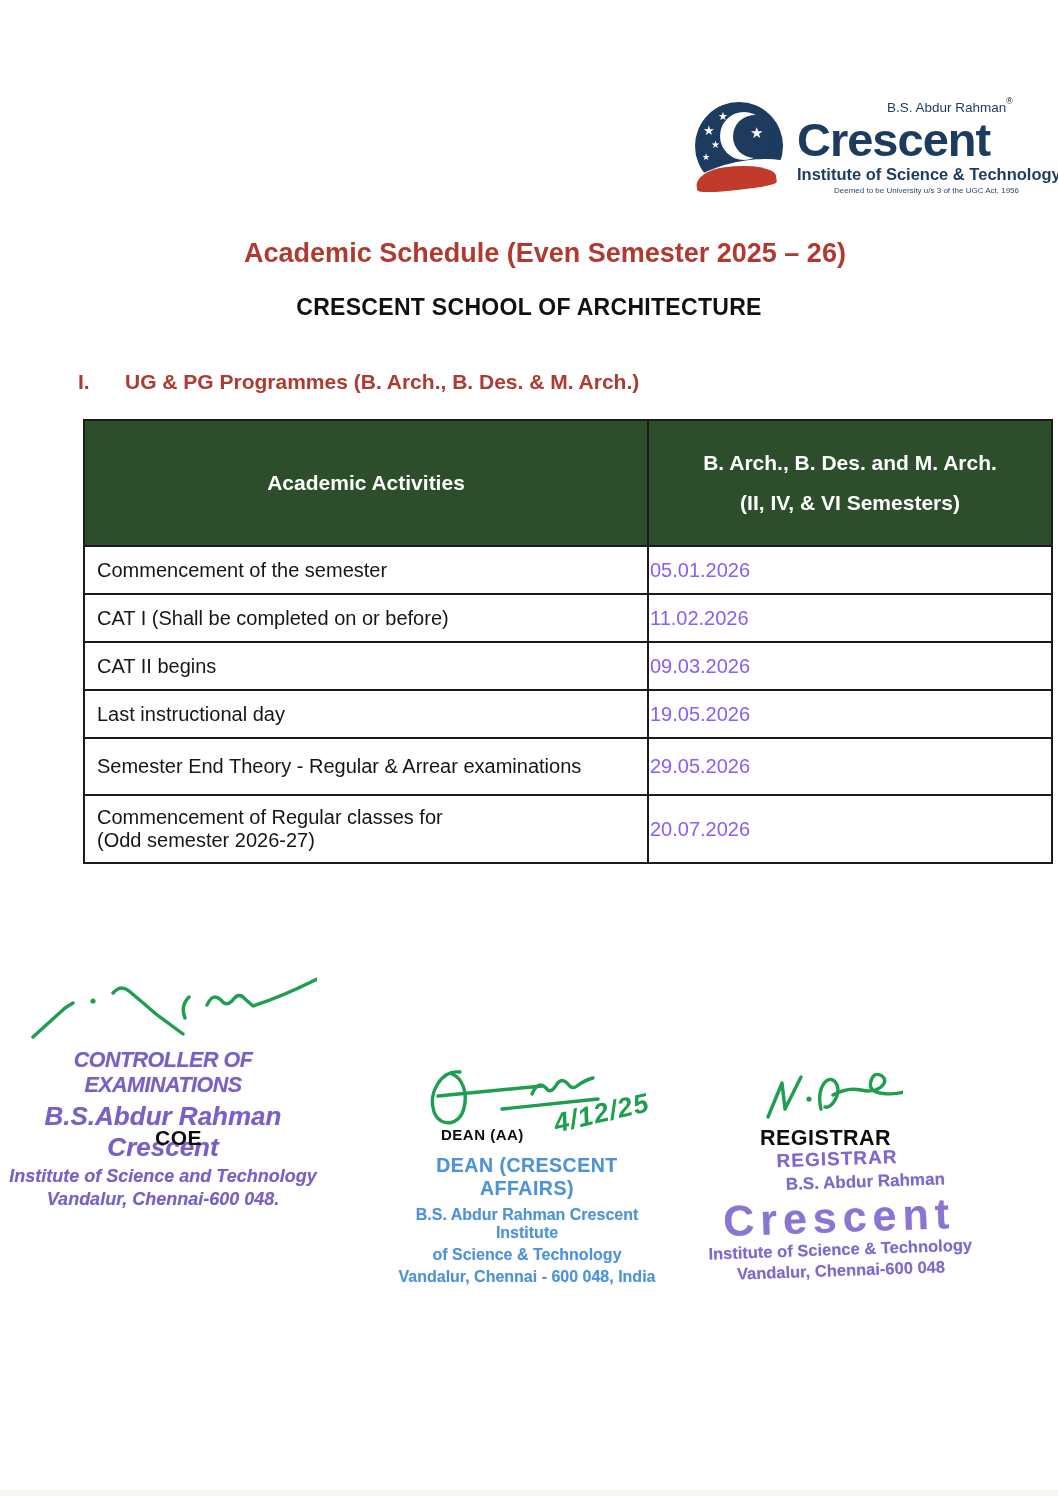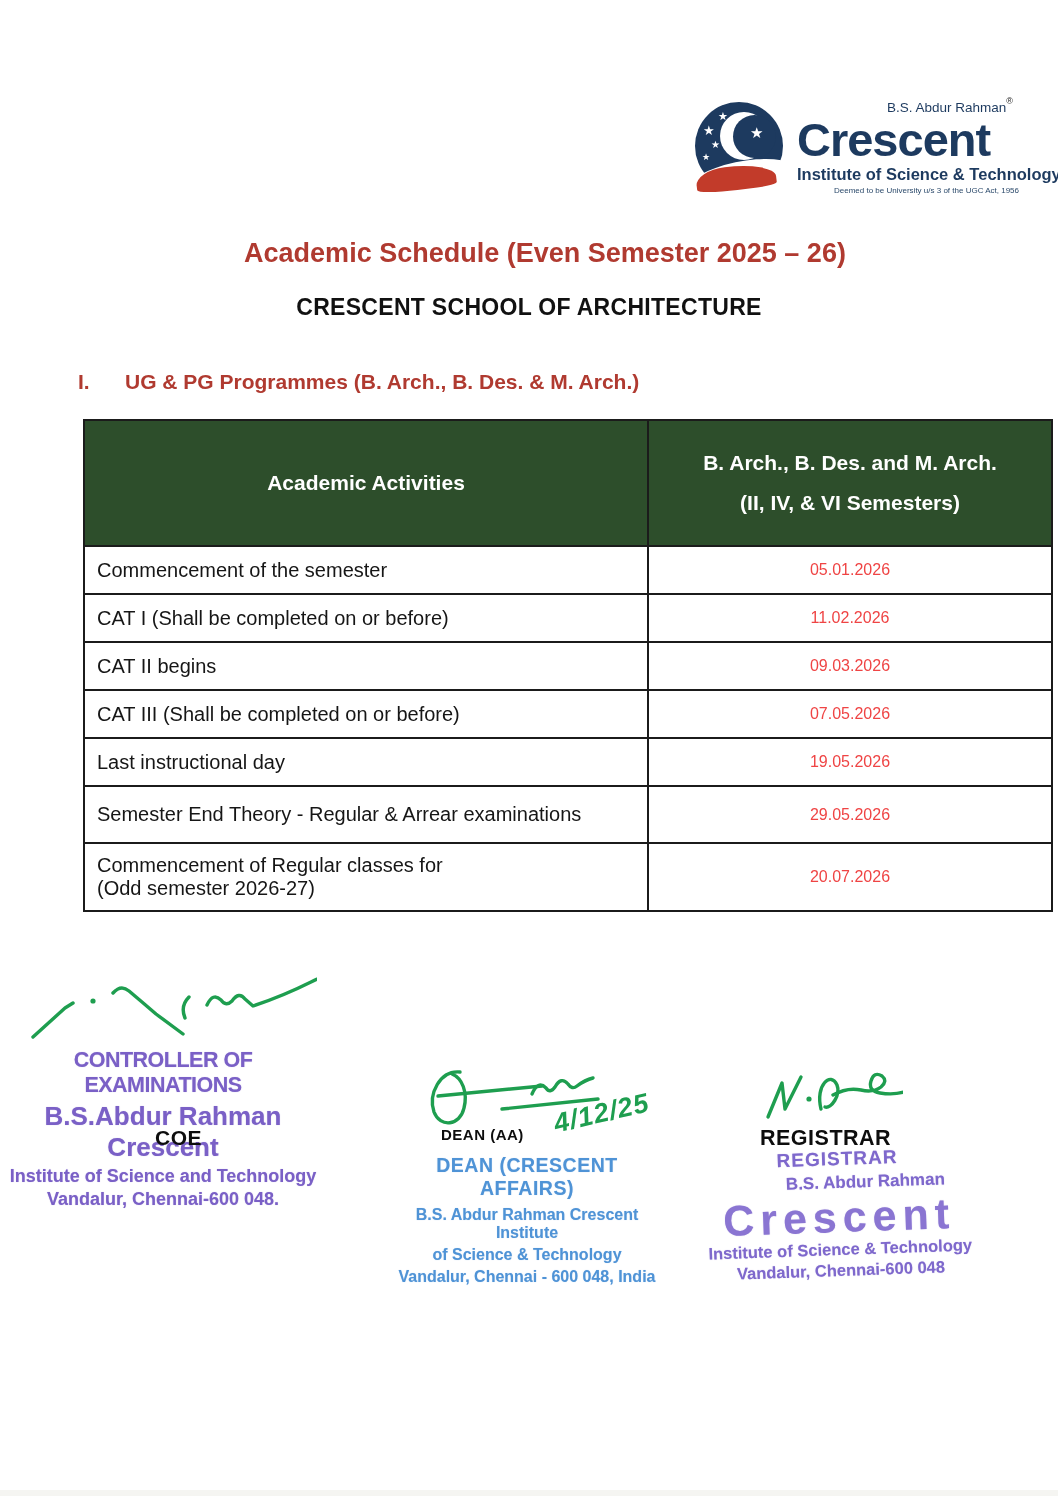--- a/index.html
+++ b/index.html
@@ -30,30 +30,30 @@
   .section-heading .num{display:inline-block;width:47px;}
   
   .table-wrap{position:absolute;left:48px;top:419px;padding-left:35px;}
   table.sched{border-collapse:collapse;width:960px;table-layout:fixed;}
   table.sched th, table.sched td{border:2px solid #1b1b1b;}
   th.c1{width:560px;}
   th.c2{width:400px;}
   thead th{background:#2d4e2b;color:#ffffff;font-size:21px;font-weight:bold;height:122px;vertical-align:middle;}
   thead .h2l1{margin-bottom:16px;}
   td.activity{font-size:20px;text-align:left;padding:6px 10px 6px 12px;color:#161616;}
-  td.date{font-size:16px;text-align:center;color:#ef4444;}
+  td.date{font-size:20px;color:#8b5cf6;}
   tr.rw{height:48px;}
   tr.rw7{height:57px;}
   tr.rw8{height:68px;}
   
   .sig-svg{position:absolute;}
   .sig-svg path{fill:none;stroke:#1e9e4f;stroke-width:3.4;stroke-linecap:round;stroke-linejoin:round;}
   .sig-svg circle{fill:#1e9e4f;}
   .stamp{position:absolute;text-align:center;font-weight:bold;}
-  .stamp-coe{left:2px;top:1048px;width:322px;color:#7a60c6;text-shadow:0 0 1px rgba(122,96,198,.45);}
+  .stamp-coe{left:2px;top:1048px;width:322px;color:#7a60c6;text-shadow:0 0 1px rgba(122,96,198,.45);font-style:italic;}
   .stamp-coe .l1{font-size:21.5px;letter-spacing:-.5px;}
   .stamp-coe .l2{font-size:26px;margin-top:3px;}
   .stamp-coe .l3{font-size:18px;margin-top:3px;}
   .stamp-coe .l4{font-size:18px;margin-top:2px;}
   .coe-label{position:absolute;left:124px;top:1126px;font-size:21px;font-weight:bold;color:#0d0d0d;letter-spacing:.5px;margin-left:31px;}
   .dean-label{position:absolute;left:441px;top:1126px;font-size:15px;font-weight:bold;color:#0d0d0d;letter-spacing:.5px;}
   .dean-date{position:absolute;left:553px;top:1098px;font-size:27px;font-weight:bold;font-style:italic;color:#1e9e4f;transform:rotate(-13deg);letter-spacing:1px;}
   .stamp-dean{left:388px;top:1154px;width:278px;color:#4f93d6;text-shadow:0 0 1px rgba(79,147,214,.4);}
   .stamp-dean .l1{font-size:19.5px;letter-spacing:.5px;}
   .stamp-dean .l2{font-size:16px;margin-top:6px;font-weight:bold;}
@@ -120,24 +120,20 @@
         </tr>
         <tr class="rw">
           <td class="activity">CAT I (Shall be completed on or before)</td>
           <td class="date">11.02.2026</td>
         </tr>
         <tr class="rw">
           <td class="activity">CAT II begins</td>
           <td class="date">09.03.2026</td>
         </tr>
         <tr class="rw">
-          <td class="activity">CAT III (Shall be completed on or before)</td>
-          <td class="date">07.05.2026</td>
-        </tr>
-        <tr class="rw">
           <td class="activity">Last instructional day</td>
           <td class="date">19.05.2026</td>
         </tr>
         <tr class="rw7">
           <td class="activity">Semester End Theory - Regular &amp; Arrear examinations</td>
           <td class="date">29.05.2026</td>
         </tr>
         <tr class="rw8">
           <td class="activity">
             <div>Commencement of Regular classes for</div>

